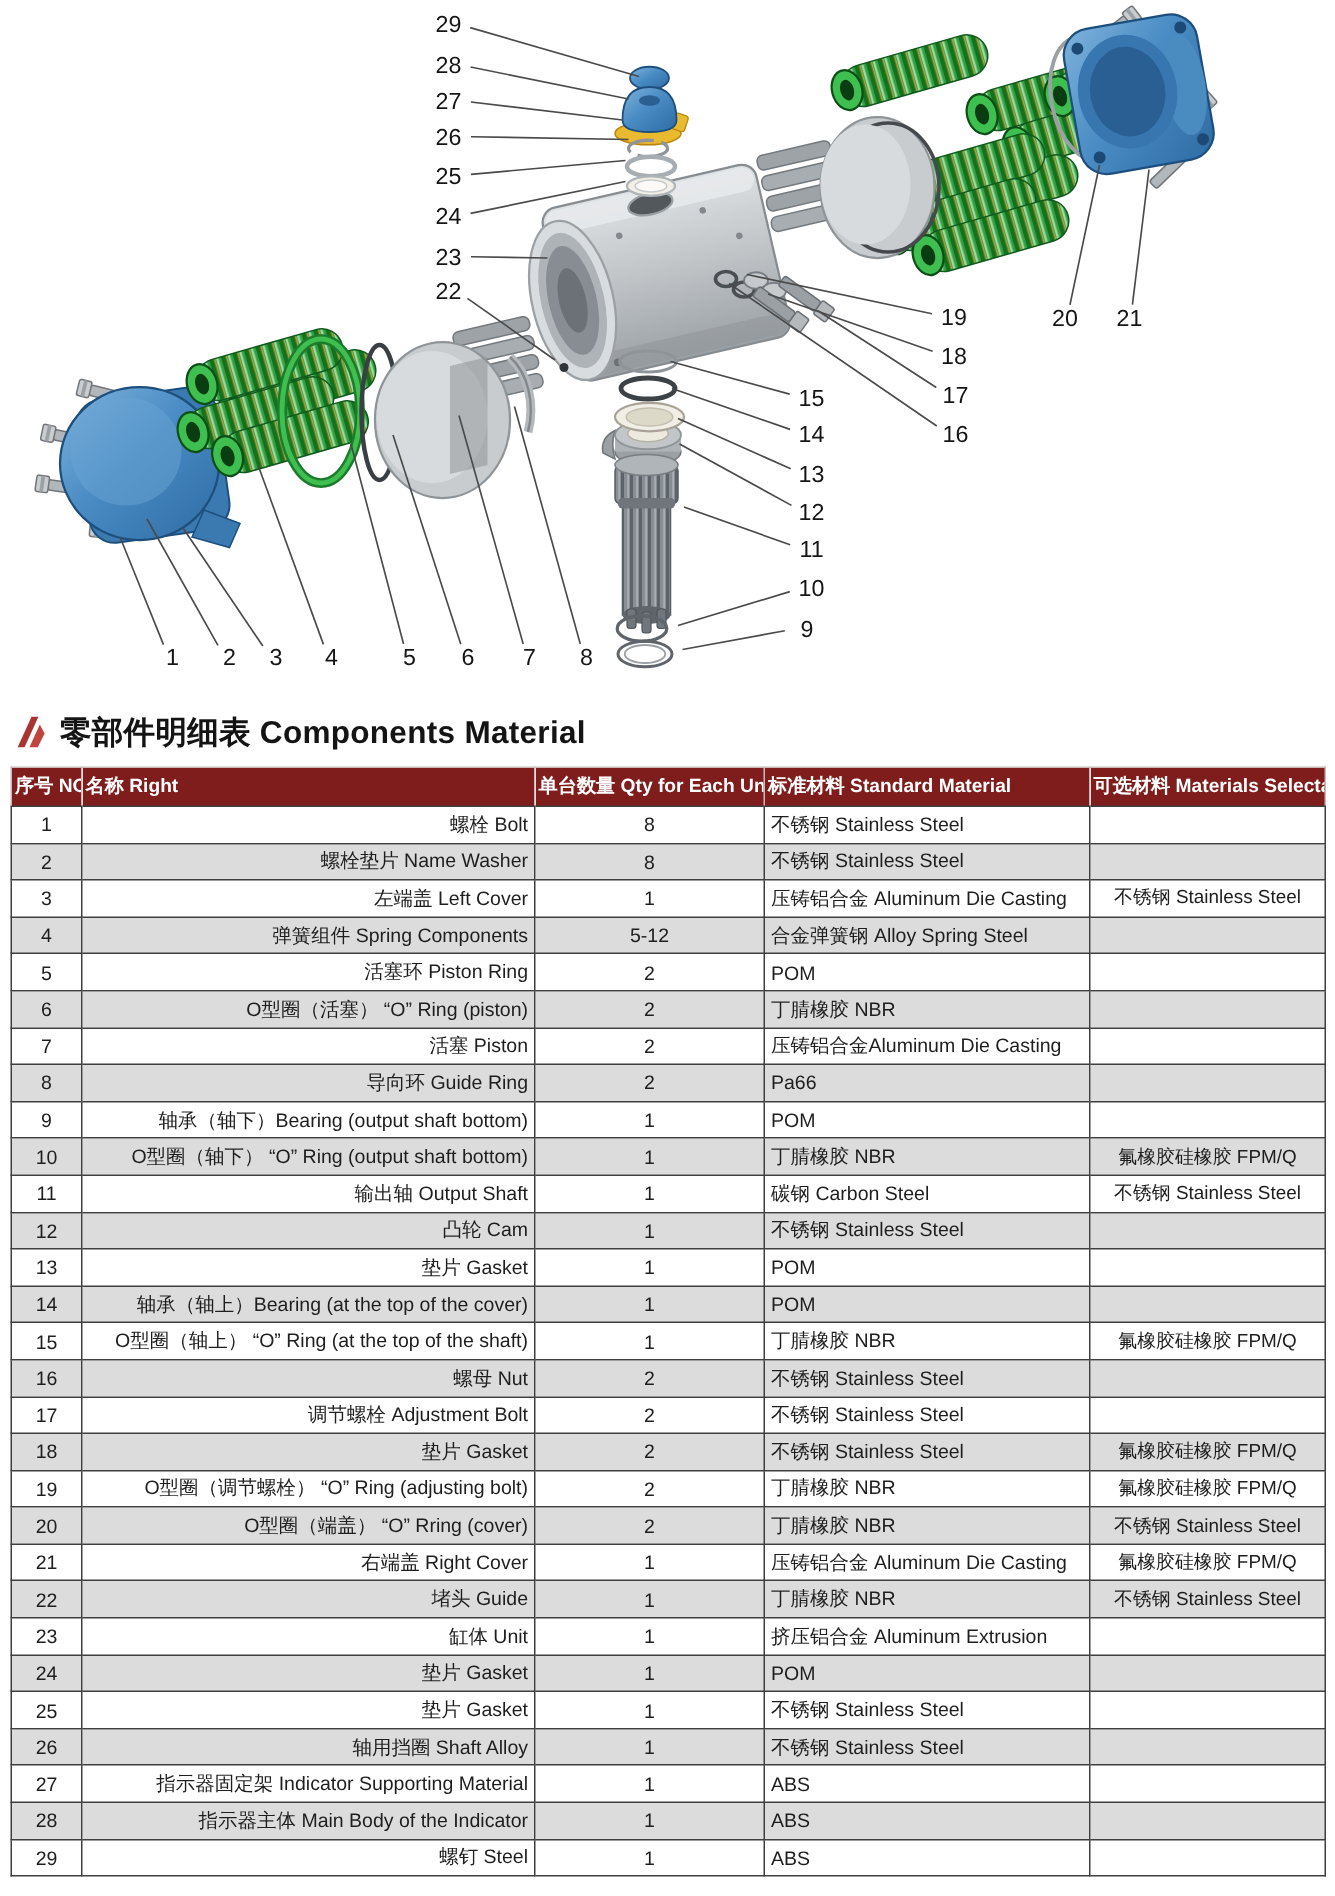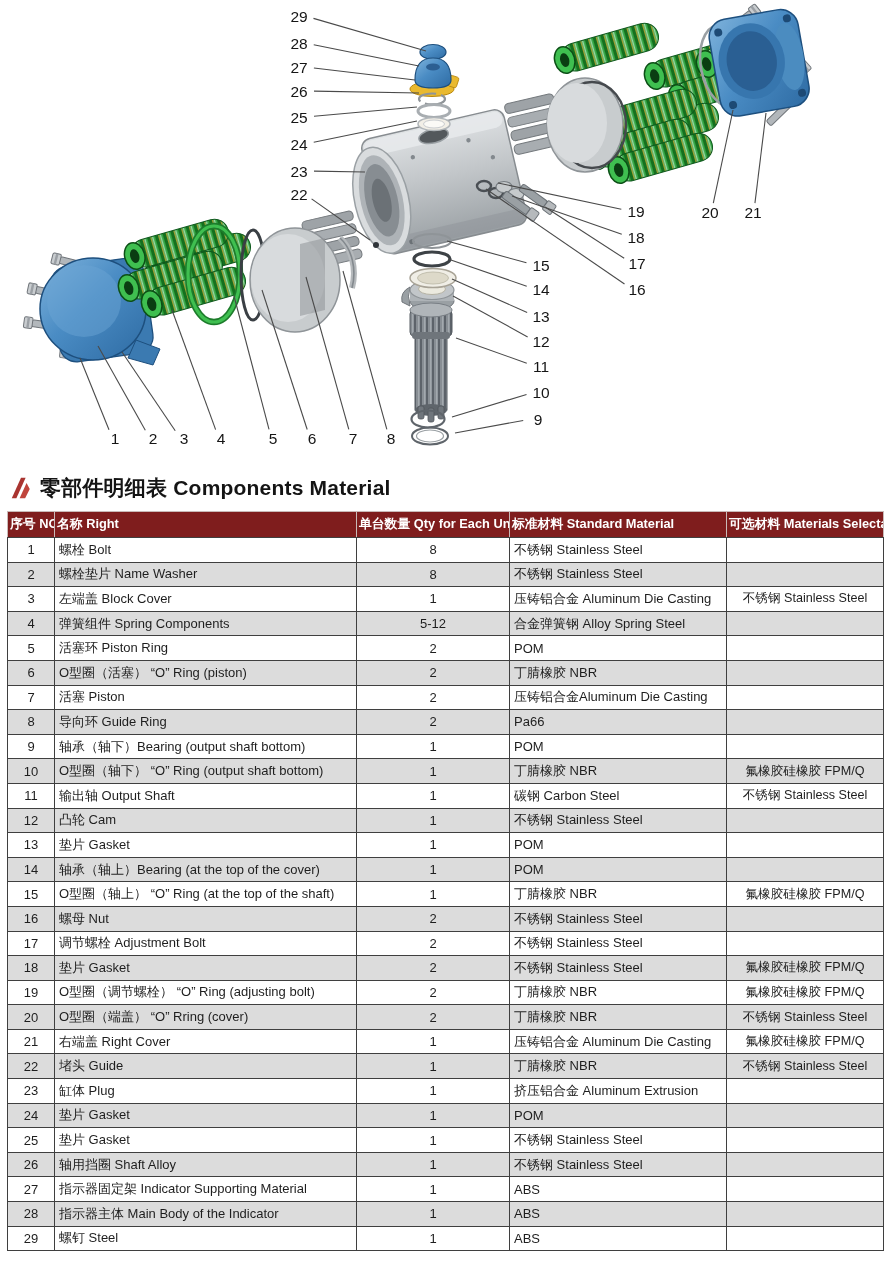--- a/index.html
+++ b/index.html
@@ -8,21 +8,21 @@
   svg text.callout{font-family:"Liberation Sans","DejaVu Sans",sans-serif;font-size:15.5px;fill:#151515;text-anchor:middle;}
   svg line.leader{stroke:#4a4a4a;stroke-width:1.1;}
   .title-row{display:flex;align-items:center;gap:7px;padding:10px 0 7px 9px;height:32px;}
   .title-row .logo{flex:0 0 auto;display:flex;}
   .page-title{font-size:21px;font-weight:600;color:#141414;letter-spacing:0.2px;}
   table.components{border-collapse:collapse;table-layout:fixed;width:876px;margin:0 7px;font-size:13px;color:#1e1e1e;}
   table.components th{background:#7f1d1d;color:#fff;font-weight:bold;font-size:12.8px;height:25px;padding:0 2px;border:1px solid #c9bab8;border-bottom:1px solid #3f3f3f;text-align:left;overflow:hidden;white-space:nowrap;}
   table.components td{height:23.6px;border:1px solid #3f3f3f;padding:0 4px;background:#fff;overflow:hidden;white-space:nowrap;}
   table.components tbody tr:nth-child(even) td{background:#dcdcdc;}
   td.c-no{text-align:center;}
-  td.c-name{text-align:left;padding-left:9px;}
+  td.c-name{text-align:right;padding-left:9px;}
   td.c-qty{text-align:center;}
   td.c-std{text-align:left;padding-left:9px;}
   td.c-sel{text-align:center;font-size:12.6px;}
 </style>
 </head>
 <body>
 
 <div class="diagram-section">
 <svg width="890" height="462" viewBox="0 0 890 462">
   <defs>
@@ -324,21 +324,21 @@
   </tr>
       <tr>
     <td class="c-no">2</td>
     <td class="c-name">螺栓垫片 Name Washer</td>
     <td class="c-qty">8</td>
     <td class="c-std">不锈钢 Stainless Steel</td>
     <td class="c-sel"></td>
   </tr>
       <tr>
     <td class="c-no">3</td>
-    <td class="c-name">左端盖 Block Cover</td>
+    <td class="c-name">左端盖 Left Cover</td>
     <td class="c-qty">1</td>
     <td class="c-std">压铸铝合金 Aluminum Die Casting</td>
     <td class="c-sel">不锈钢 Stainless Steel</td>
   </tr>
       <tr>
     <td class="c-no">4</td>
     <td class="c-name">弹簧组件 Spring Components</td>
     <td class="c-qty">5-12</td>
     <td class="c-std">合金弹簧钢 Alloy Spring Steel</td>
     <td class="c-sel"></td>
@@ -464,21 +464,21 @@
   </tr>
       <tr>
     <td class="c-no">22</td>
     <td class="c-name">堵头 Guide</td>
     <td class="c-qty">1</td>
     <td class="c-std">丁腈橡胶 NBR</td>
     <td class="c-sel">不锈钢 Stainless Steel</td>
   </tr>
       <tr>
     <td class="c-no">23</td>
-    <td class="c-name">缸体 Plug</td>
+    <td class="c-name">缸体 Unit</td>
     <td class="c-qty">1</td>
     <td class="c-std">挤压铝合金 Aluminum Extrusion</td>
     <td class="c-sel"></td>
   </tr>
       <tr>
     <td class="c-no">24</td>
     <td class="c-name">垫片 Gasket</td>
     <td class="c-qty">1</td>
     <td class="c-std">POM</td>
     <td class="c-sel"></td>

